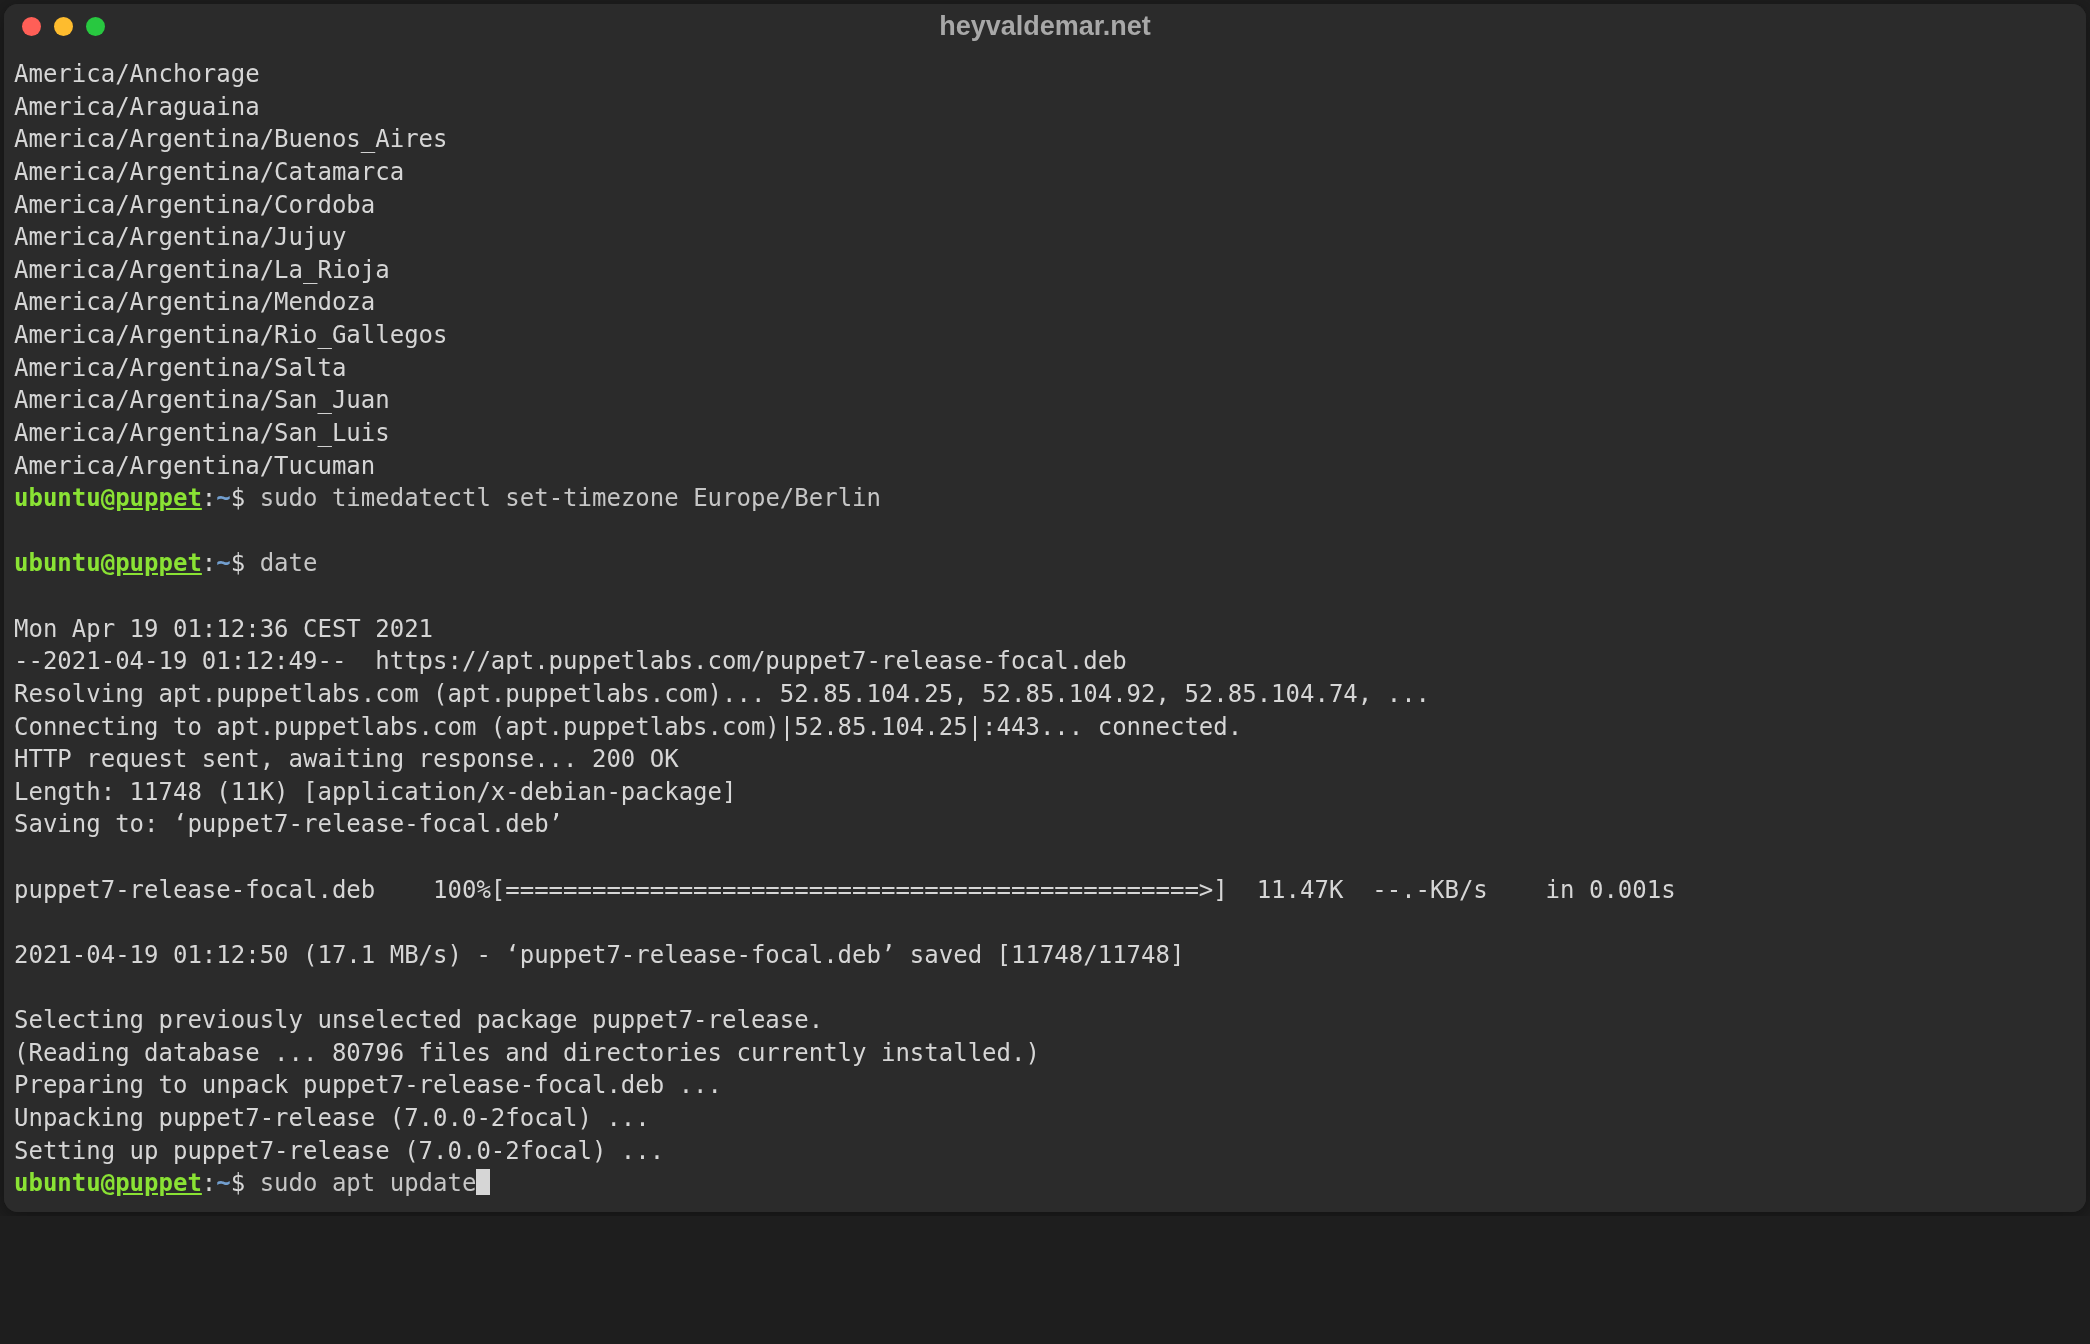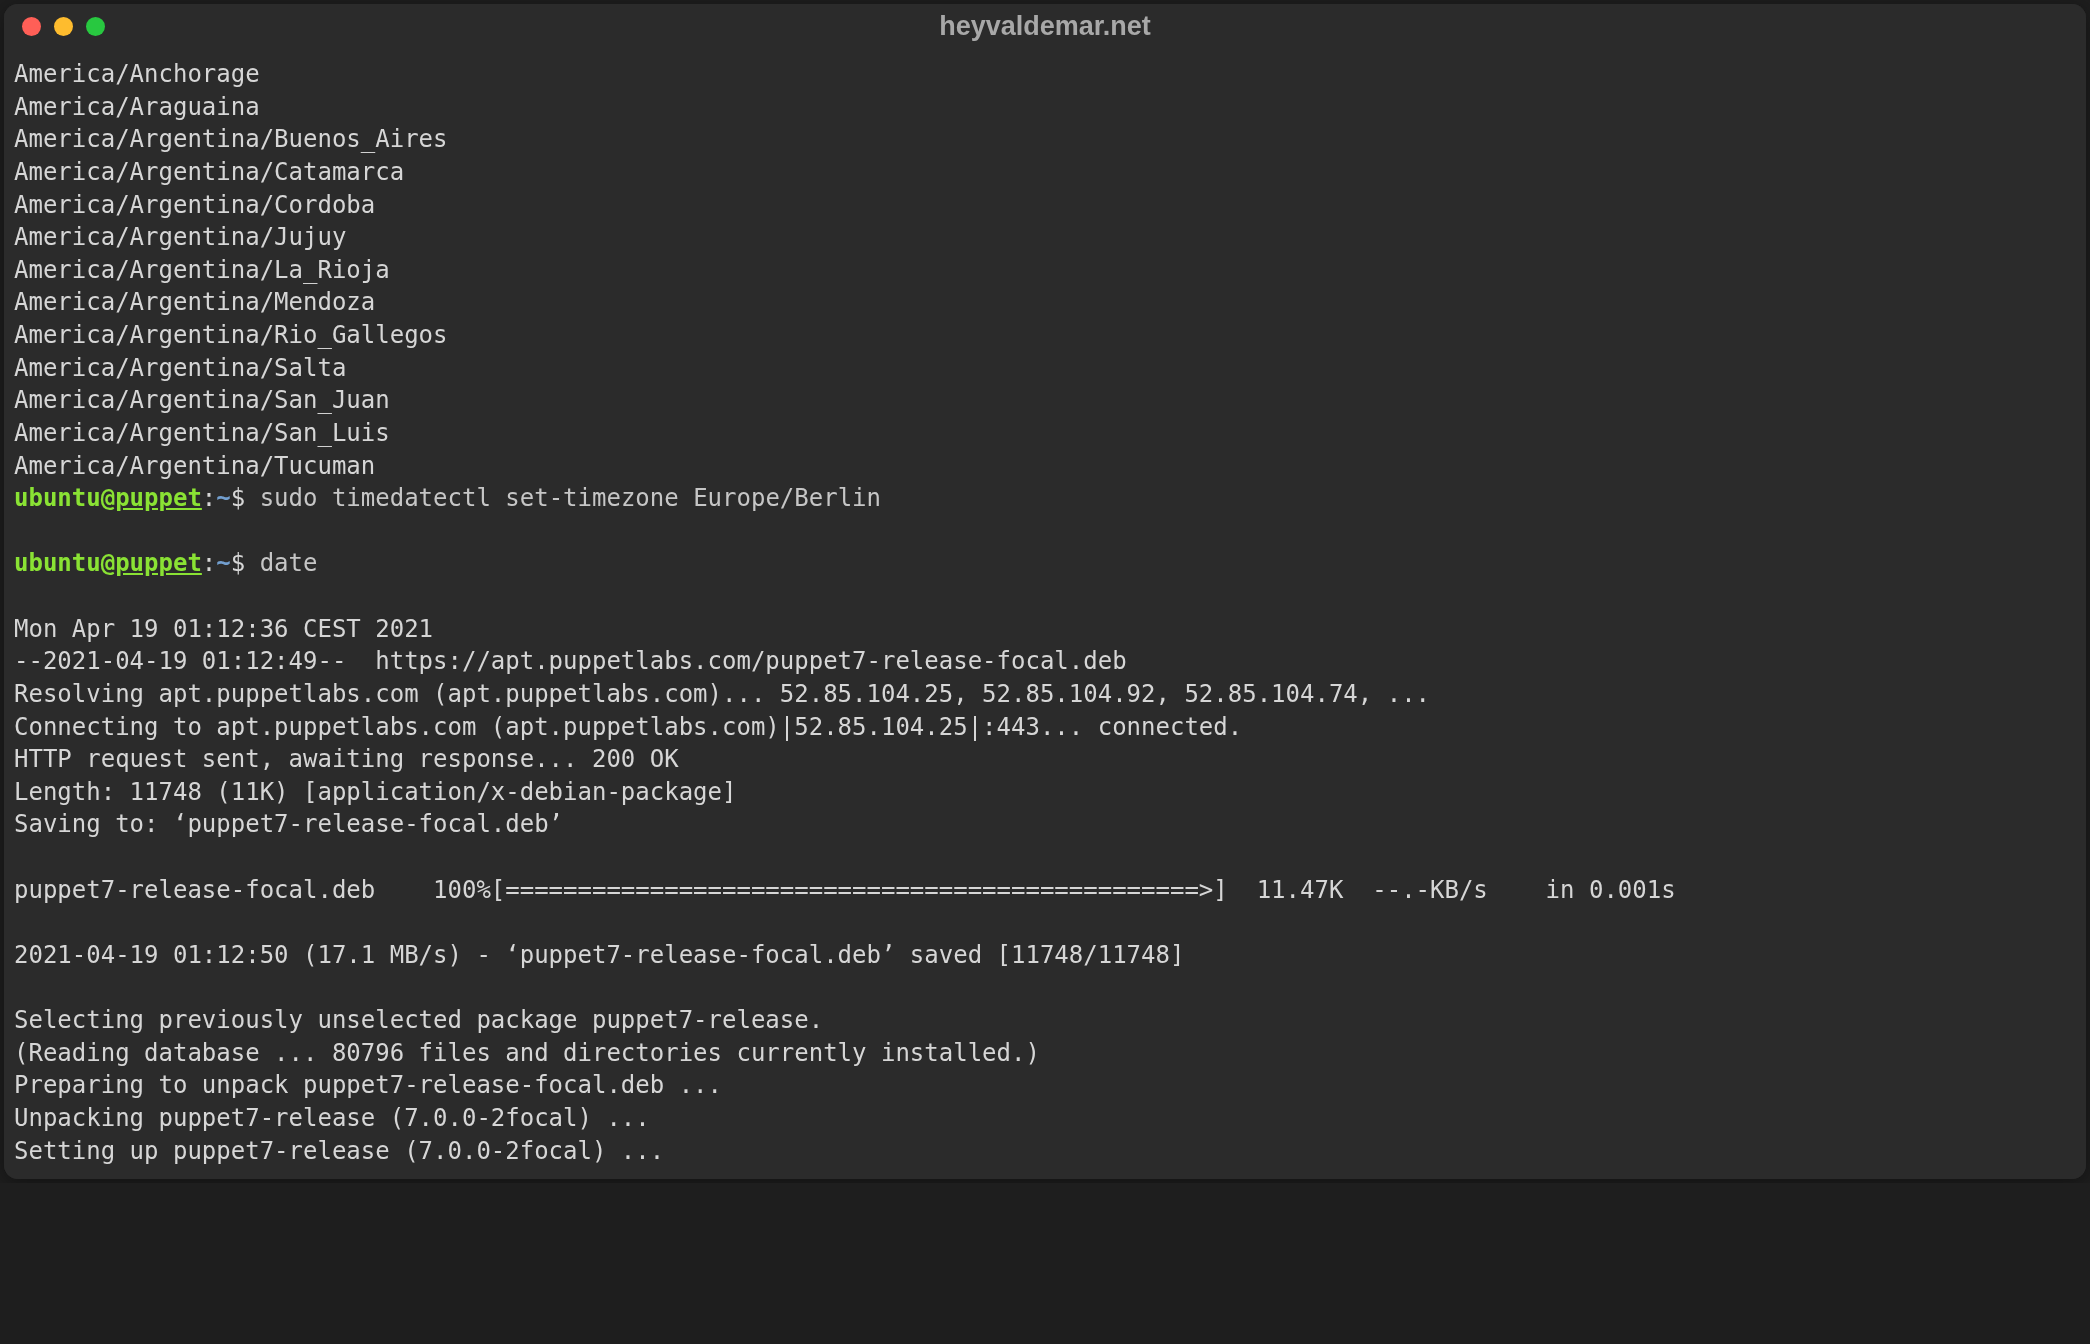--- a/index.html
+++ b/index.html
@@ -112,14 +112,14 @@
 
 puppet7-release-focal.deb    100%[================================================&gt;]  11.47K  --.-KB/s    in 0.001s
 
 2021-04-19 01:12:50 (17.1 MB/s) - ‘puppet7-release-focal.deb’ saved [11748/11748]
 </span>
 <span class="out">Selecting previously unselected package puppet7-release.
 (Reading database ... 80796 files and directories currently installed.)
 Preparing to unpack puppet7-release-focal.deb ...
 Unpacking puppet7-release (7.0.0-2focal) ...
 Setting up puppet7-release (7.0.0-2focal) ...</span>
-</div>
+<span class="prompt-line"><span class="u">ubuntu</span><span class="u">@</span><span class="h">puppet</span><span class="w">:</span><span class="c">~</span><span class="w">$ </span><span class="cmd">sudo apt update</span><span class="cursor"></span></span></div>
 </div>
 
 </body></html>

